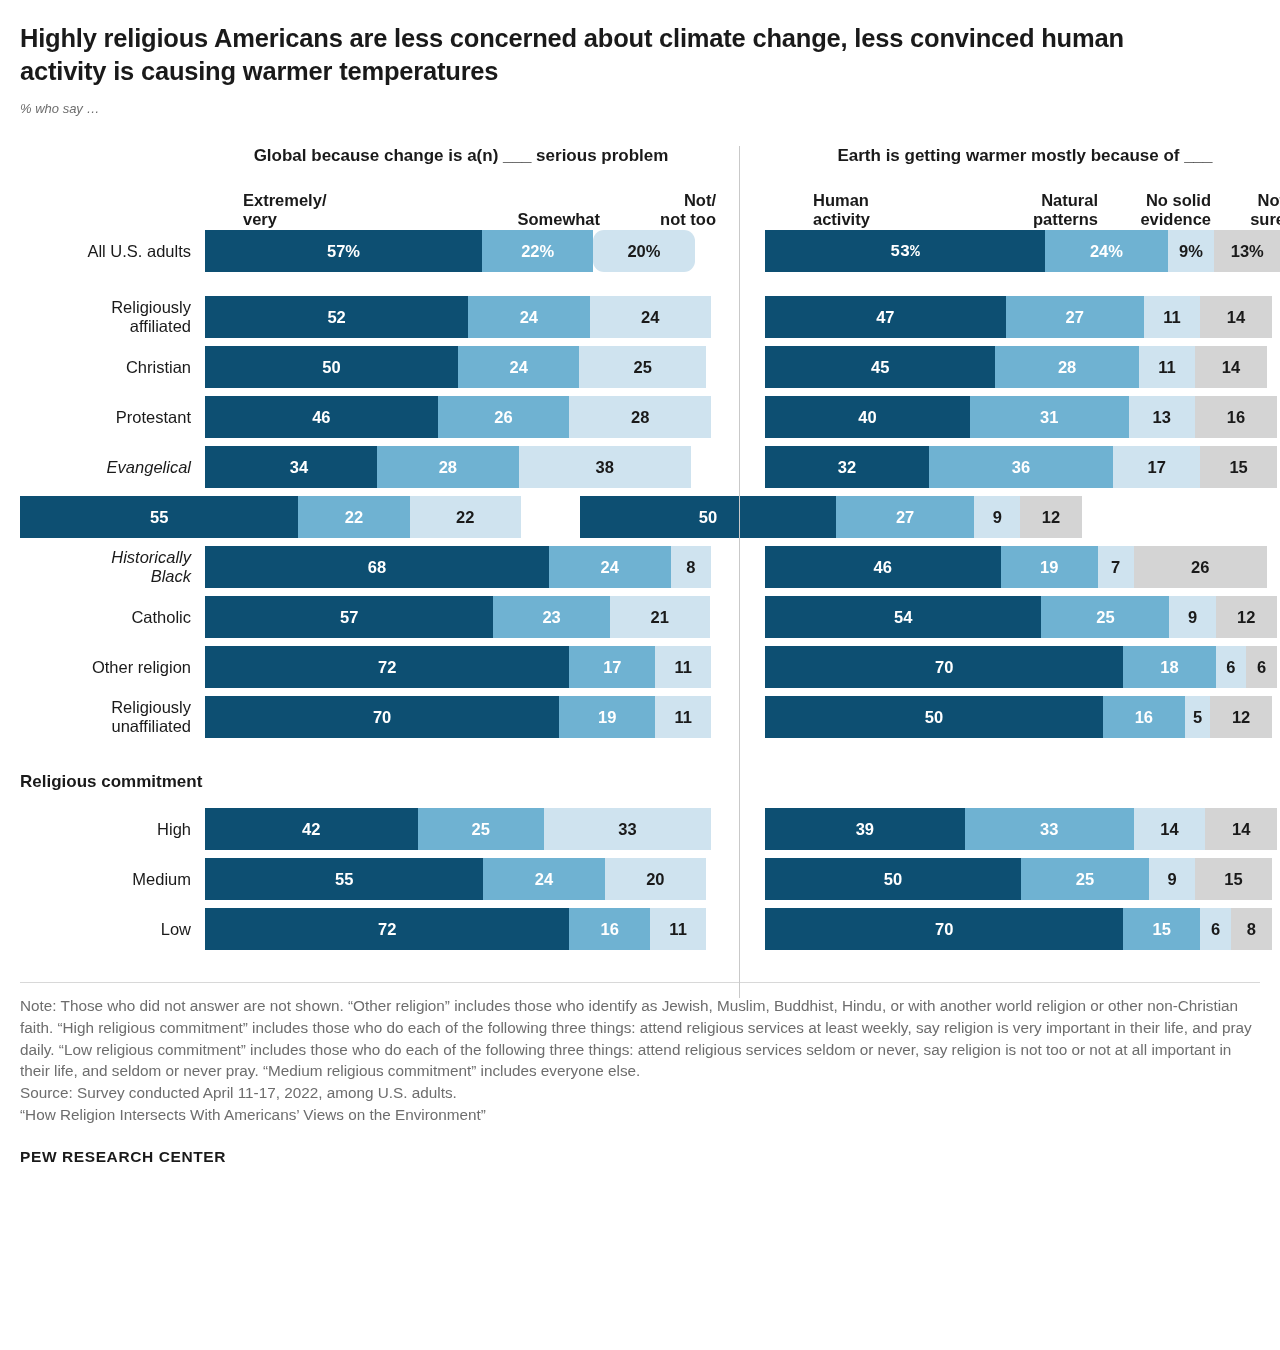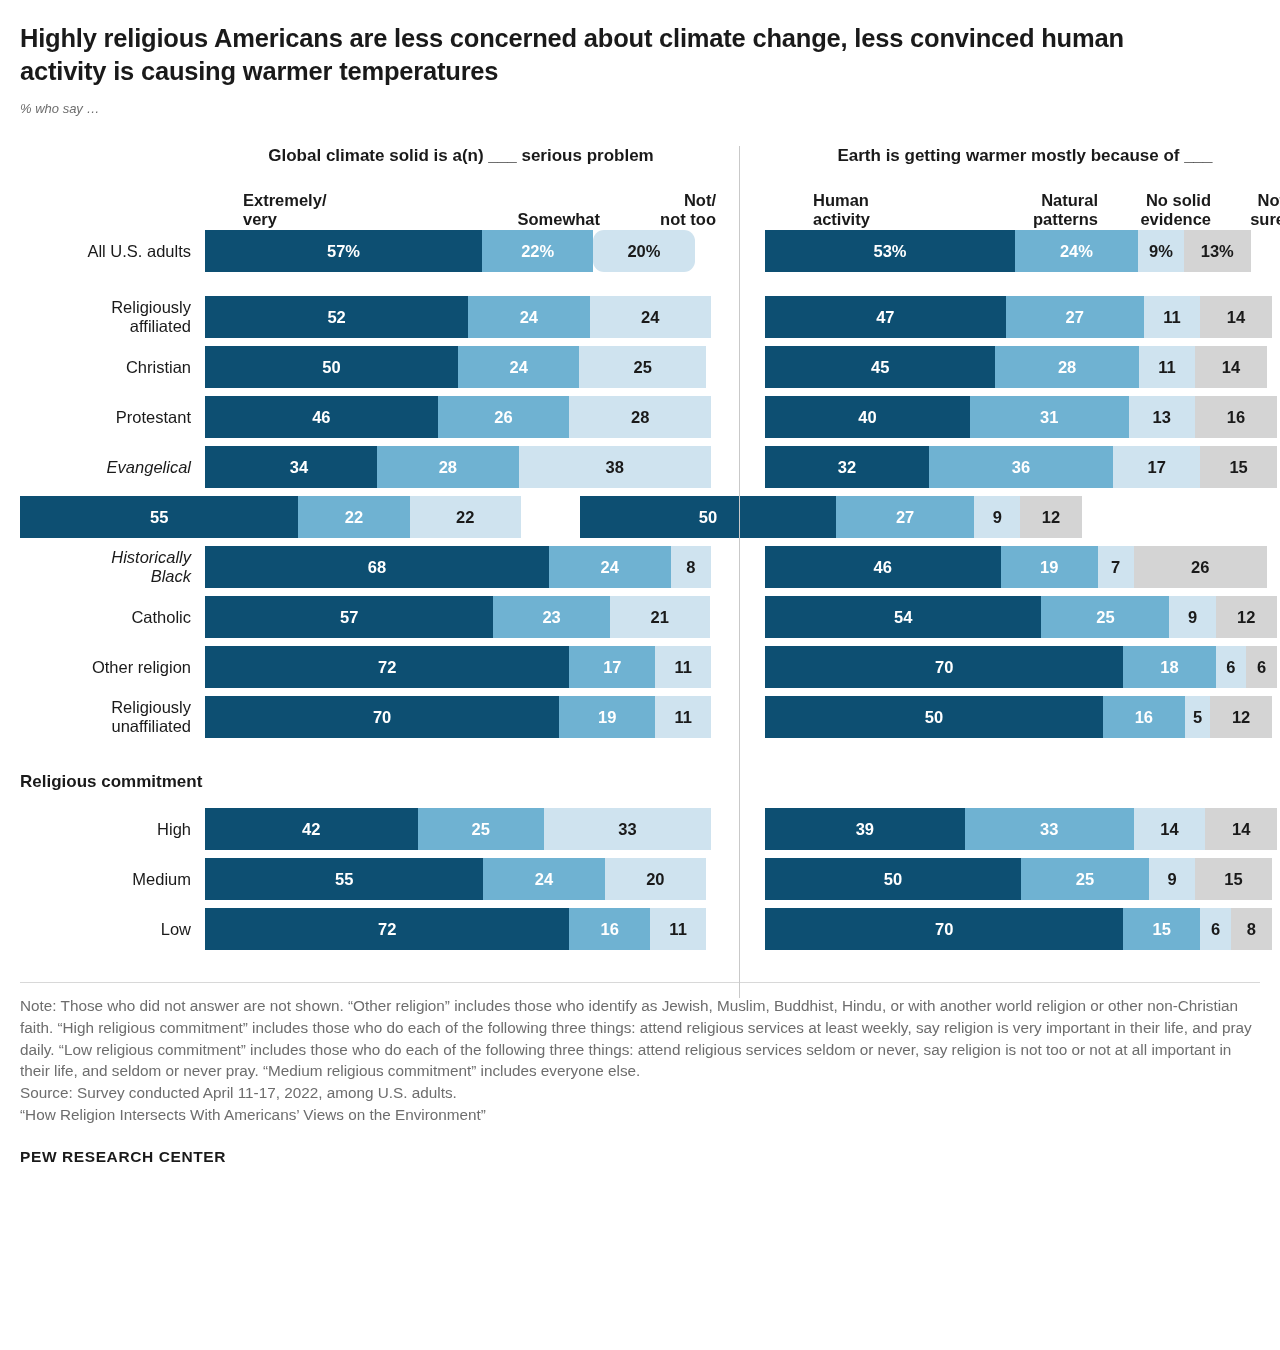--- a/index.html
+++ b/index.html
@@ -135,21 +135,21 @@
 
 <div class="wrap">
   <div class="title">Highly religious Americans are less concerned about climate change, less convinced human activity is causing warmer temperatures</div>
   <div class="subtitle">% who say …</div>
 
   <div class="chart">
     <div class="divider" style="top:0px;height:852px;"></div>
 
     <div class="headrow">
       <div class="lbl" style="height:28px;"></div>
-      <div class="panelA grouphead">Global climate solid is a(n) ___ serious problem</div>
+      <div class="panelA grouphead">Global because change is a(n) ___ serious problem</div>
       <div class="gap"></div>
       <div class="panelB grouphead">Earth is getting warmer mostly because of ___</div>
     </div>
 
     <div class="headrow">
       <div class="lbl" style="height:56px;"></div>
       <div class="panelA colheads" style="position:relative;height:56px;">
         <div class="colhead" style="left:38px;text-align:left;">
           <div>Extremely/</div>
           <div>very</div>
@@ -187,21 +187,21 @@
           <div class="panelA">
             <div class="bar">
               <div class="seg c1" style="width: 277px;">57%</div>
               <div class="seg c2" style="width: 111.32px;">22%</div>
               <div class="seg c3" style="width: 101.2px; border-radius: 11px;">20%</div>
             </div>
           </div>
           <div class="gap"></div>
           <div class="panelB">
             <div class="bar">
-              <div class="seg c1" style="width: 250px;">53%</div>
+              <div class="seg c1" style="width: 280px; font-family: Liberation Mono, monospace;">53%</div>
               <div class="seg c2" style="width: 122.88px;">24%</div>
               <div class="seg c3" style="width: 46.08px;">9%</div>
               <div class="seg c4" style="width: 66.56px;">13%</div>
             </div>
           </div>
         </div>
         <div style="height: 0px;"></div>
         <div style="height: 24px;"></div>
         <div class="row">
           <div class="lbl">
@@ -267,21 +267,21 @@
             </div>
           </div>
         </div>
         <div style="height: 8px;"></div>
         <div class="row">
           <div class="lbl ital">Evangelical</div>
           <div class="panelA">
             <div class="bar">
               <div class="seg c1" style="width: 172.04px; padding-left: 16px;">34</div>
               <div class="seg c2" style="width: 141.68px;">28</div>
-              <div class="seg c3" style="width: 192px;">38</div>
+              <div class="seg c3" style="width: 172px;">38</div>
             </div>
           </div>
           <div class="gap"></div>
           <div class="panelB">
             <div class="bar">
               <div class="seg c1" style="width: 163.84px;">32</div>
               <div class="seg c2" style="width: 184.32px;">36</div>
               <div class="seg c3" style="width: 87.04px;">17</div>
               <div class="seg c4" style="width: 76.8px;">15</div>
             </div>

